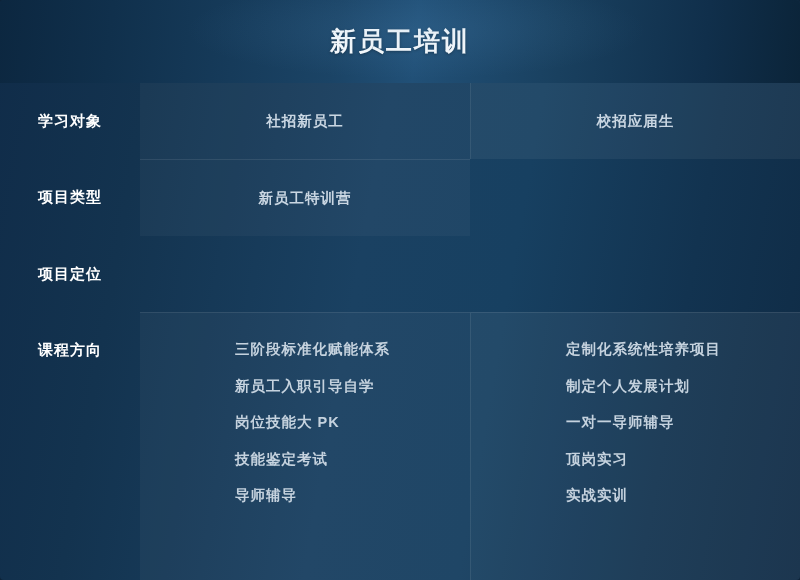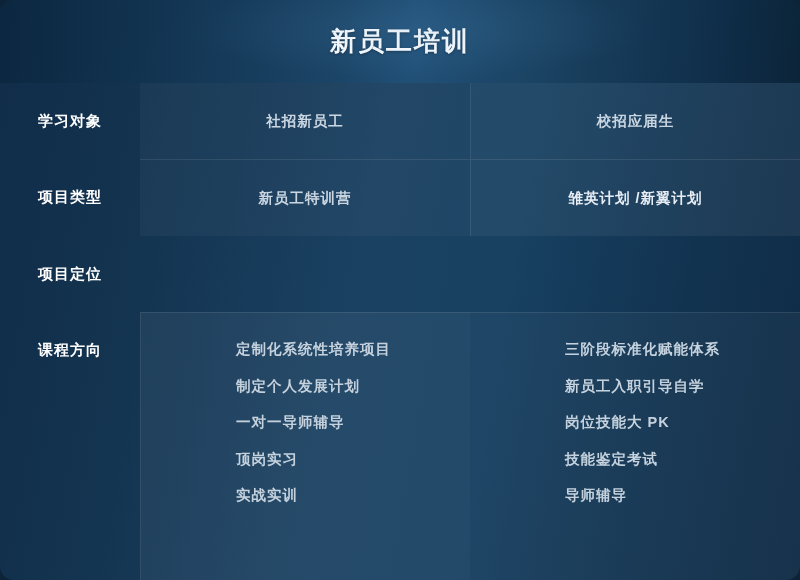--- a/index.html
+++ b/index.html
@@ -12,21 +12,21 @@
     height: 580px;
     overflow: hidden;
     font-family: "Liberation Sans", "DejaVu Sans", sans-serif;
   }
 
   .card {
     position: relative;
     width: 800px;
     height: 580px;
     box-sizing: border-box;
-    border-radius: 14px;
+    border-radius: 4px;
     overflow: hidden;
     background:
       linear-gradient(100deg,
         #102c49 0%,
         #13334f 18%,
         #1a4162 45%,
         #174061 62%,
         #123350 82%,
         #0f2b45 100%);
   }
@@ -173,43 +173,42 @@
 
     <div class="row row-h1">
       <div class="label-cell">学习对象</div>
       <div class="data-cell cell-a">社招新员工</div>
       <div class="data-cell cell-b">校招应届生</div>
     </div>
 
     <div class="row row-h2">
       <div class="label-cell">项目类型</div>
       <div class="data-cell cell-a">新员工特训营</div>
-      <div class="data-cell cell-b cell-strong">雏英计划 /新翼计划</div>
     </div>
 
     <div class="row row-h3">
       <div class="label-cell">项目定位</div>
     </div>
 
     <div class="row row-last">
       <div class="label-cell">课程方向</div>
+      <div class="data-cell cell-a">
+        <ul class="list">
+          <li>三阶段标准化赋能体系</li>
+          <li>新员工入职引导自学</li>
+          <li>岗位技能大 PK</li>
+          <li>技能鉴定考试</li>
+          <li>导师辅导</li>
+        </ul>
+      </div>
       <div class="data-cell cell-b">
         <ul class="list">
           <li>定制化系统性培养项目</li>
           <li>制定个人发展计划</li>
           <li>一对一导师辅导</li>
           <li>顶岗实习</li>
           <li>实战实训</li>
         </ul>
       </div>
-      <div class="data-cell cell-a">
-        <ul class="list">
-          <li>三阶段标准化赋能体系</li>
-          <li>新员工入职引导自学</li>
-          <li>岗位技能大 PK</li>
-          <li>技能鉴定考试</li>
-          <li>导师辅导</li>
-        </ul>
-      </div>
     </div>
 
   </div>
 </div>
 
 </body></html>

